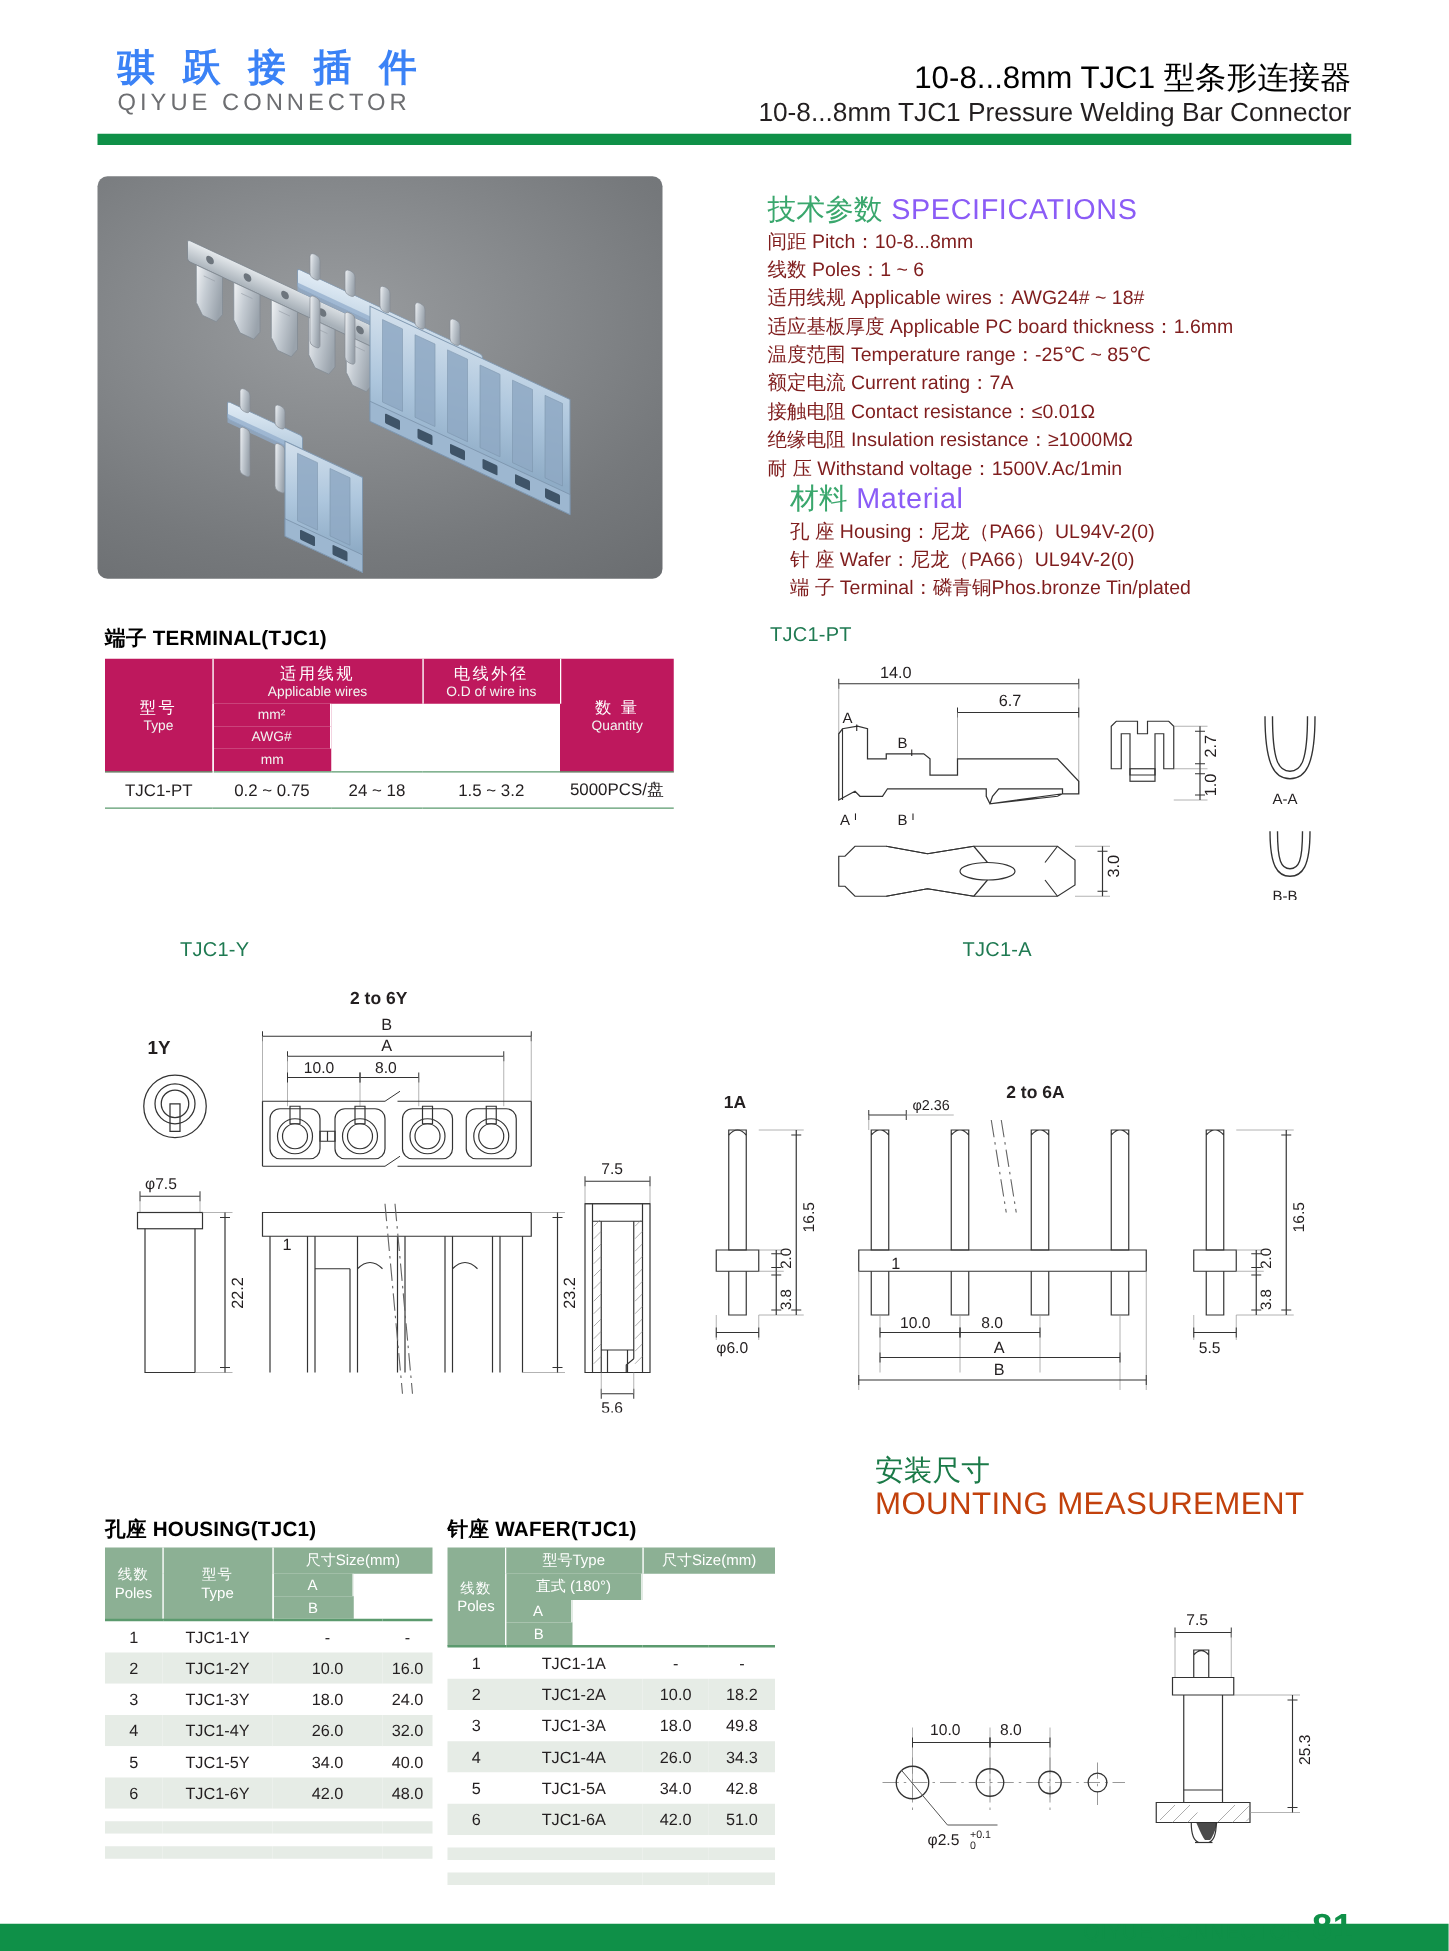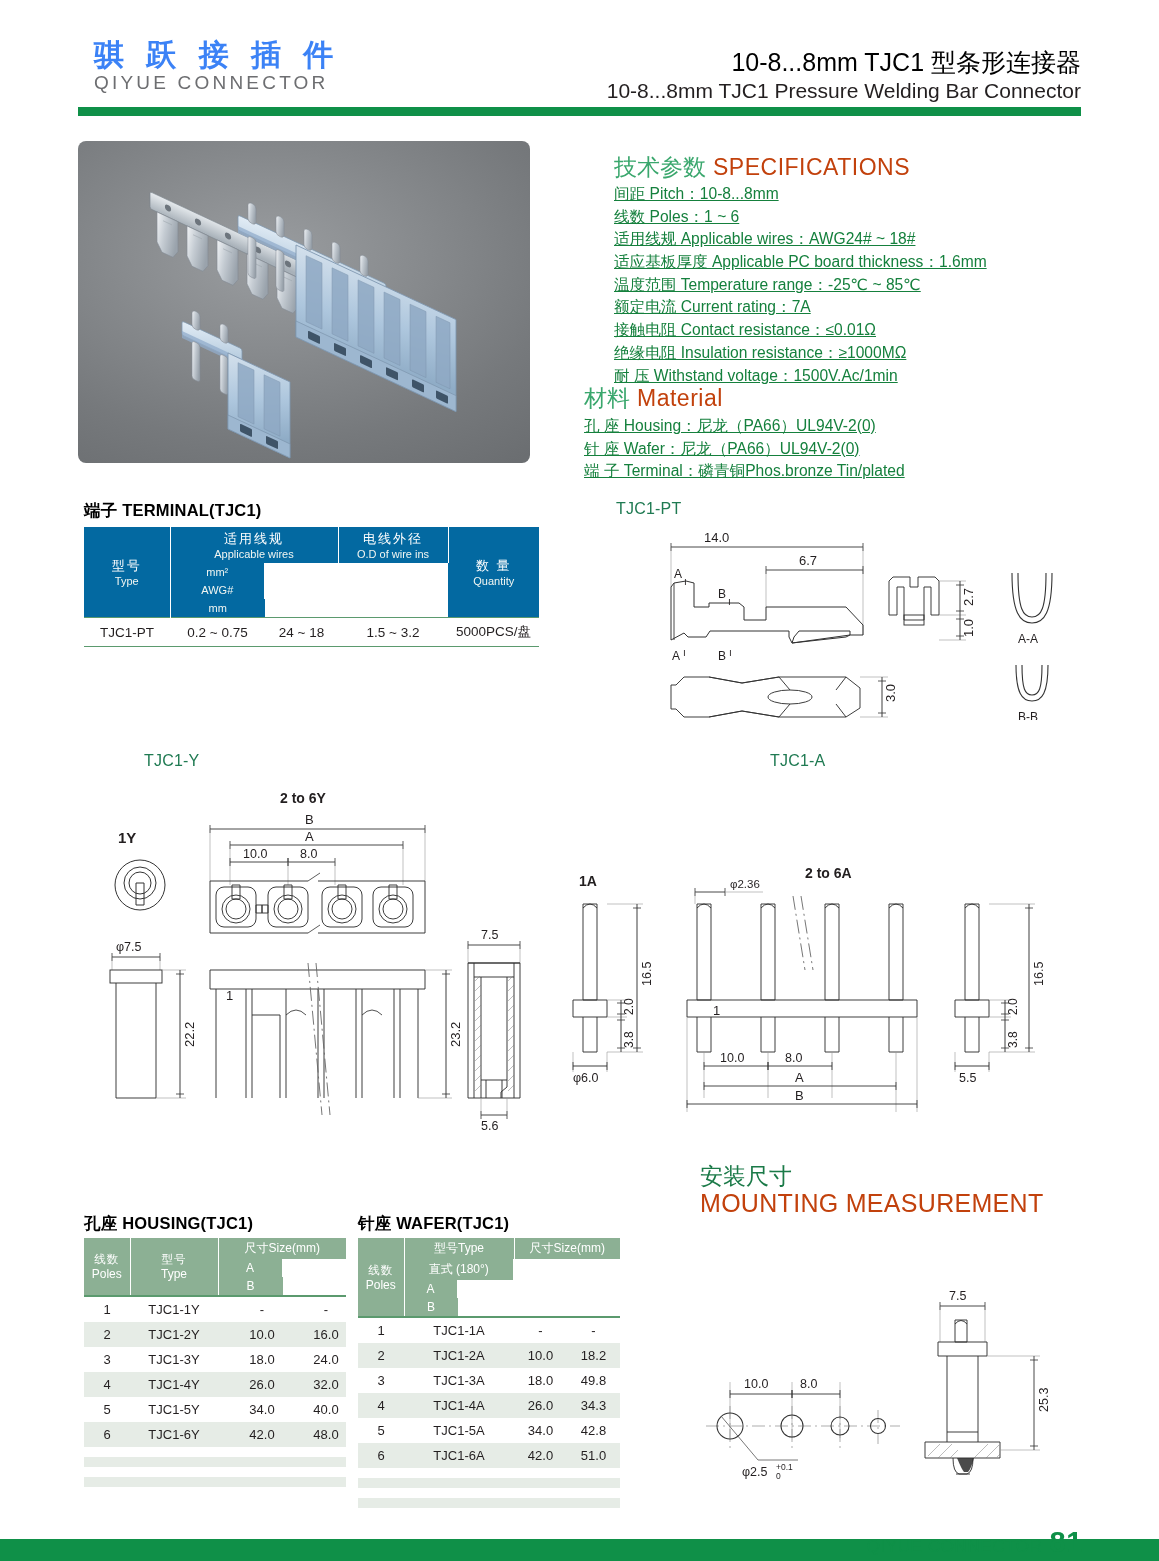--- a/index.html
+++ b/index.html
@@ -41,35 +41,35 @@
     border-radius: 8px; overflow: hidden;
     background: radial-gradient(ellipse 90% 80% at 42% 36%, #9a9da0 0%, #85888b 42%, #76797c 72%, #6b6e71 100%);
   }
   .photo svg { display: block; }
 
   
   .spec-block { position: absolute; left: 614px; top: 152px; width: 430px; }
   .sec-head-cn {
     font-size: 23px; color: #3aa76d; font-weight: 400; line-height: 1.35;
   }
-  .sec-head-cn .en { color: #c2410c; letter-spacing: 0.5px; margin-left: 7px; }
-  .spec-line { font-size: 15.6px; color: #15803d; line-height: 1.455; white-space: nowrap; text-decoration: underline; }
-  .material-block { position: absolute; left: 584px; top: 383px; width: 430px; }
+  .sec-head-cn .en { color: #8b5cf6; letter-spacing: 0.5px; margin-left: 7px; }
+  .spec-line { font-size: 15.6px; color: #7f1d1d; line-height: 1.455; white-space: nowrap; }
+  .material-block { position: absolute; left: 632px; top: 383px; width: 430px; }
   .material-block .sec-head-cn { margin-bottom: 1px; }
 
   
   .sec-label { position: absolute; font-size: 16px; color: #1f7a52; letter-spacing: 0.2px; }
   .sec-label.cn { color: #000; font-size: 16.5px; font-weight: 700; }
 
   
   table { border-collapse: collapse; }
   .tbl-term { position: absolute; left: 84px; top: 527px; width: 455px; font-size: 12.5px; }
   .tbl-term th, .tbl-term td { text-align: center; }
   .tbl-term thead th {
-    background: #0369a1; color: #fff; font-weight: 400;
+    background: #be185d; color: #fff; font-weight: 400;
     border-right: 1px solid #fff; padding: 3px 4px;
   }
   .tbl-term thead th:last-child { border-right: none; }
   .tbl-term .th-cn { font-size: 13px; letter-spacing: 2px; display: block; }
   .tbl-term .th-en { font-size: 11px; display: block; color: #f2f6f2; }
   .tbl-term tbody td {
     border: none; padding: 5px 2px; font-size: 13.5px; color: #231f20;
     background: #fff;
   }
   .tbl-term tbody tr { border-top: 1.6px solid #5b9a6e; border-bottom: 1.6px solid #5b9a6e; }

